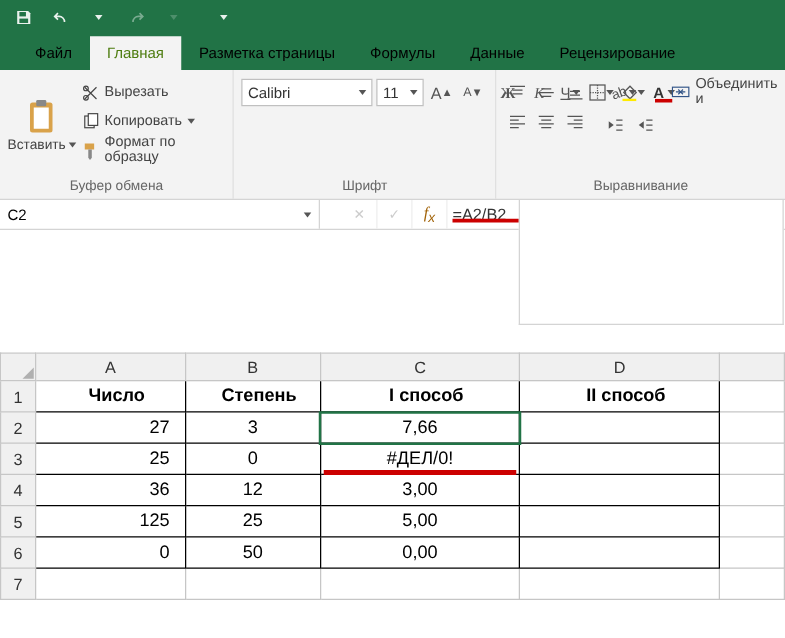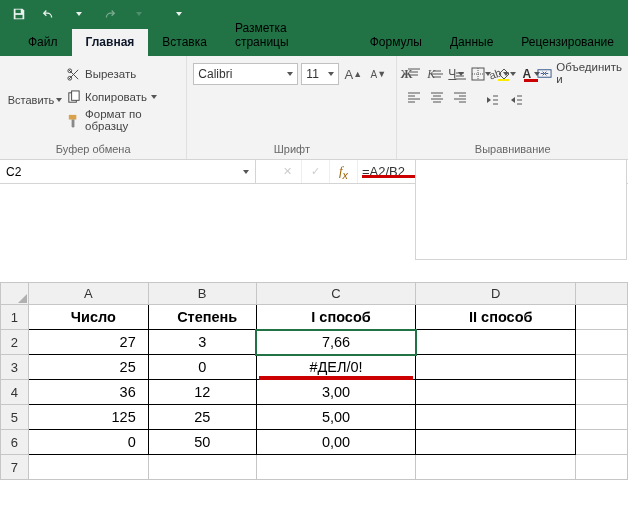--- a/index.html
+++ b/index.html
@@ -8,29 +8,29 @@
   
   .titlebar { background: #217346; height: 28px; display: flex; align-items: center; padding: 0 6px; gap: 4px; }
   .qat-btn { width: 26px; height: 24px; display: flex; align-items: center; justify-content: center; color: #fff; opacity: 0.9; }
   .qat-btn.dim { opacity: 0.4; }
   .qat-btn svg { width: 14px; height: 14px; }
   .qat-sep { width: 6px; }
 
   
   .tabs { background: #217346; height: 28px; display: flex; align-items: flex-end; padding-left: 14px; gap: 0; }
   .tab { color: #000000; padding: 6px 14px 7px; font-size: 12px; cursor: pointer; }
-  .tab.active { background: #f3f3f3; color: #0f172a; font-weight: bold; }
+  .tab.active { background: #f3f3f3; color: #4d7c0f; }
 
   
   .ribbon { background: #f3f3f3; border-bottom: 1px solid #d4d4d4; height: 104px; display: flex; }
   .group { border-right: 1px solid #e0e0e0; padding: 4px 6px 0; display: flex; flex-direction: column; justify-content: space-between; height: 100%; }
   .group-body { display: flex; gap: 4px; flex: 1; }
   .group-label { text-align: center; font-size: 11px; color: #666; padding: 3px 0 4px; }
 
-  .big-btn { display: flex; align-items: center; justify-content: center; width: 56px; gap: 2px; cursor: pointer; }
+  .big-btn { display: flex; flex-direction: column; align-items: center; justify-content: center; width: 56px; gap: 2px; cursor: pointer; }
   .big-btn .icon { width: 26px; height: 30px; }
   .big-btn .lbl { font-size: 11px; line-height: 1; display:flex; align-items:center; gap:2px; }
 
   .stack { display: flex; flex-direction: column; gap: 3px; padding-top: 4px; }
   .mini { display: flex; align-items: center; gap: 4px; font-size: 11.5px; color: #444; cursor: pointer; height: 20px; }
   .mini svg { width: 15px; height: 15px; flex-shrink:0; }
 
   .font-row { display: flex; gap: 3px; align-items: center; }
   .combo { background: #fff; border: 1px solid #c0c0c0; height: 22px; display: flex; align-items: center; padding: 0 4px; font-size: 12px; color: #333; cursor: pointer; }
   .combo .caret { margin-left: 4px; }
@@ -104,21 +104,20 @@
     </div>
   <div class="qat-sep"></div>
   <div class="qat-btn">
       <span class="caret" style="border-top-color:#fff"></span>
     </div>
 </div>
 
 <div class="tabs">
   <div class="tab">Файл</div>
   <div class="tab active">Главная</div>
-  <div class="tab">Вставка</div>
   <div class="tab">Разметка страницы</div>
   <div class="tab">Формулы</div>
   <div class="tab">Данные</div>
   <div class="tab">Рецензирование</div>
 </div>
 
 <div class="ribbon">
 
   <div class="group" style="width:198px">
     <div class="group-body">

